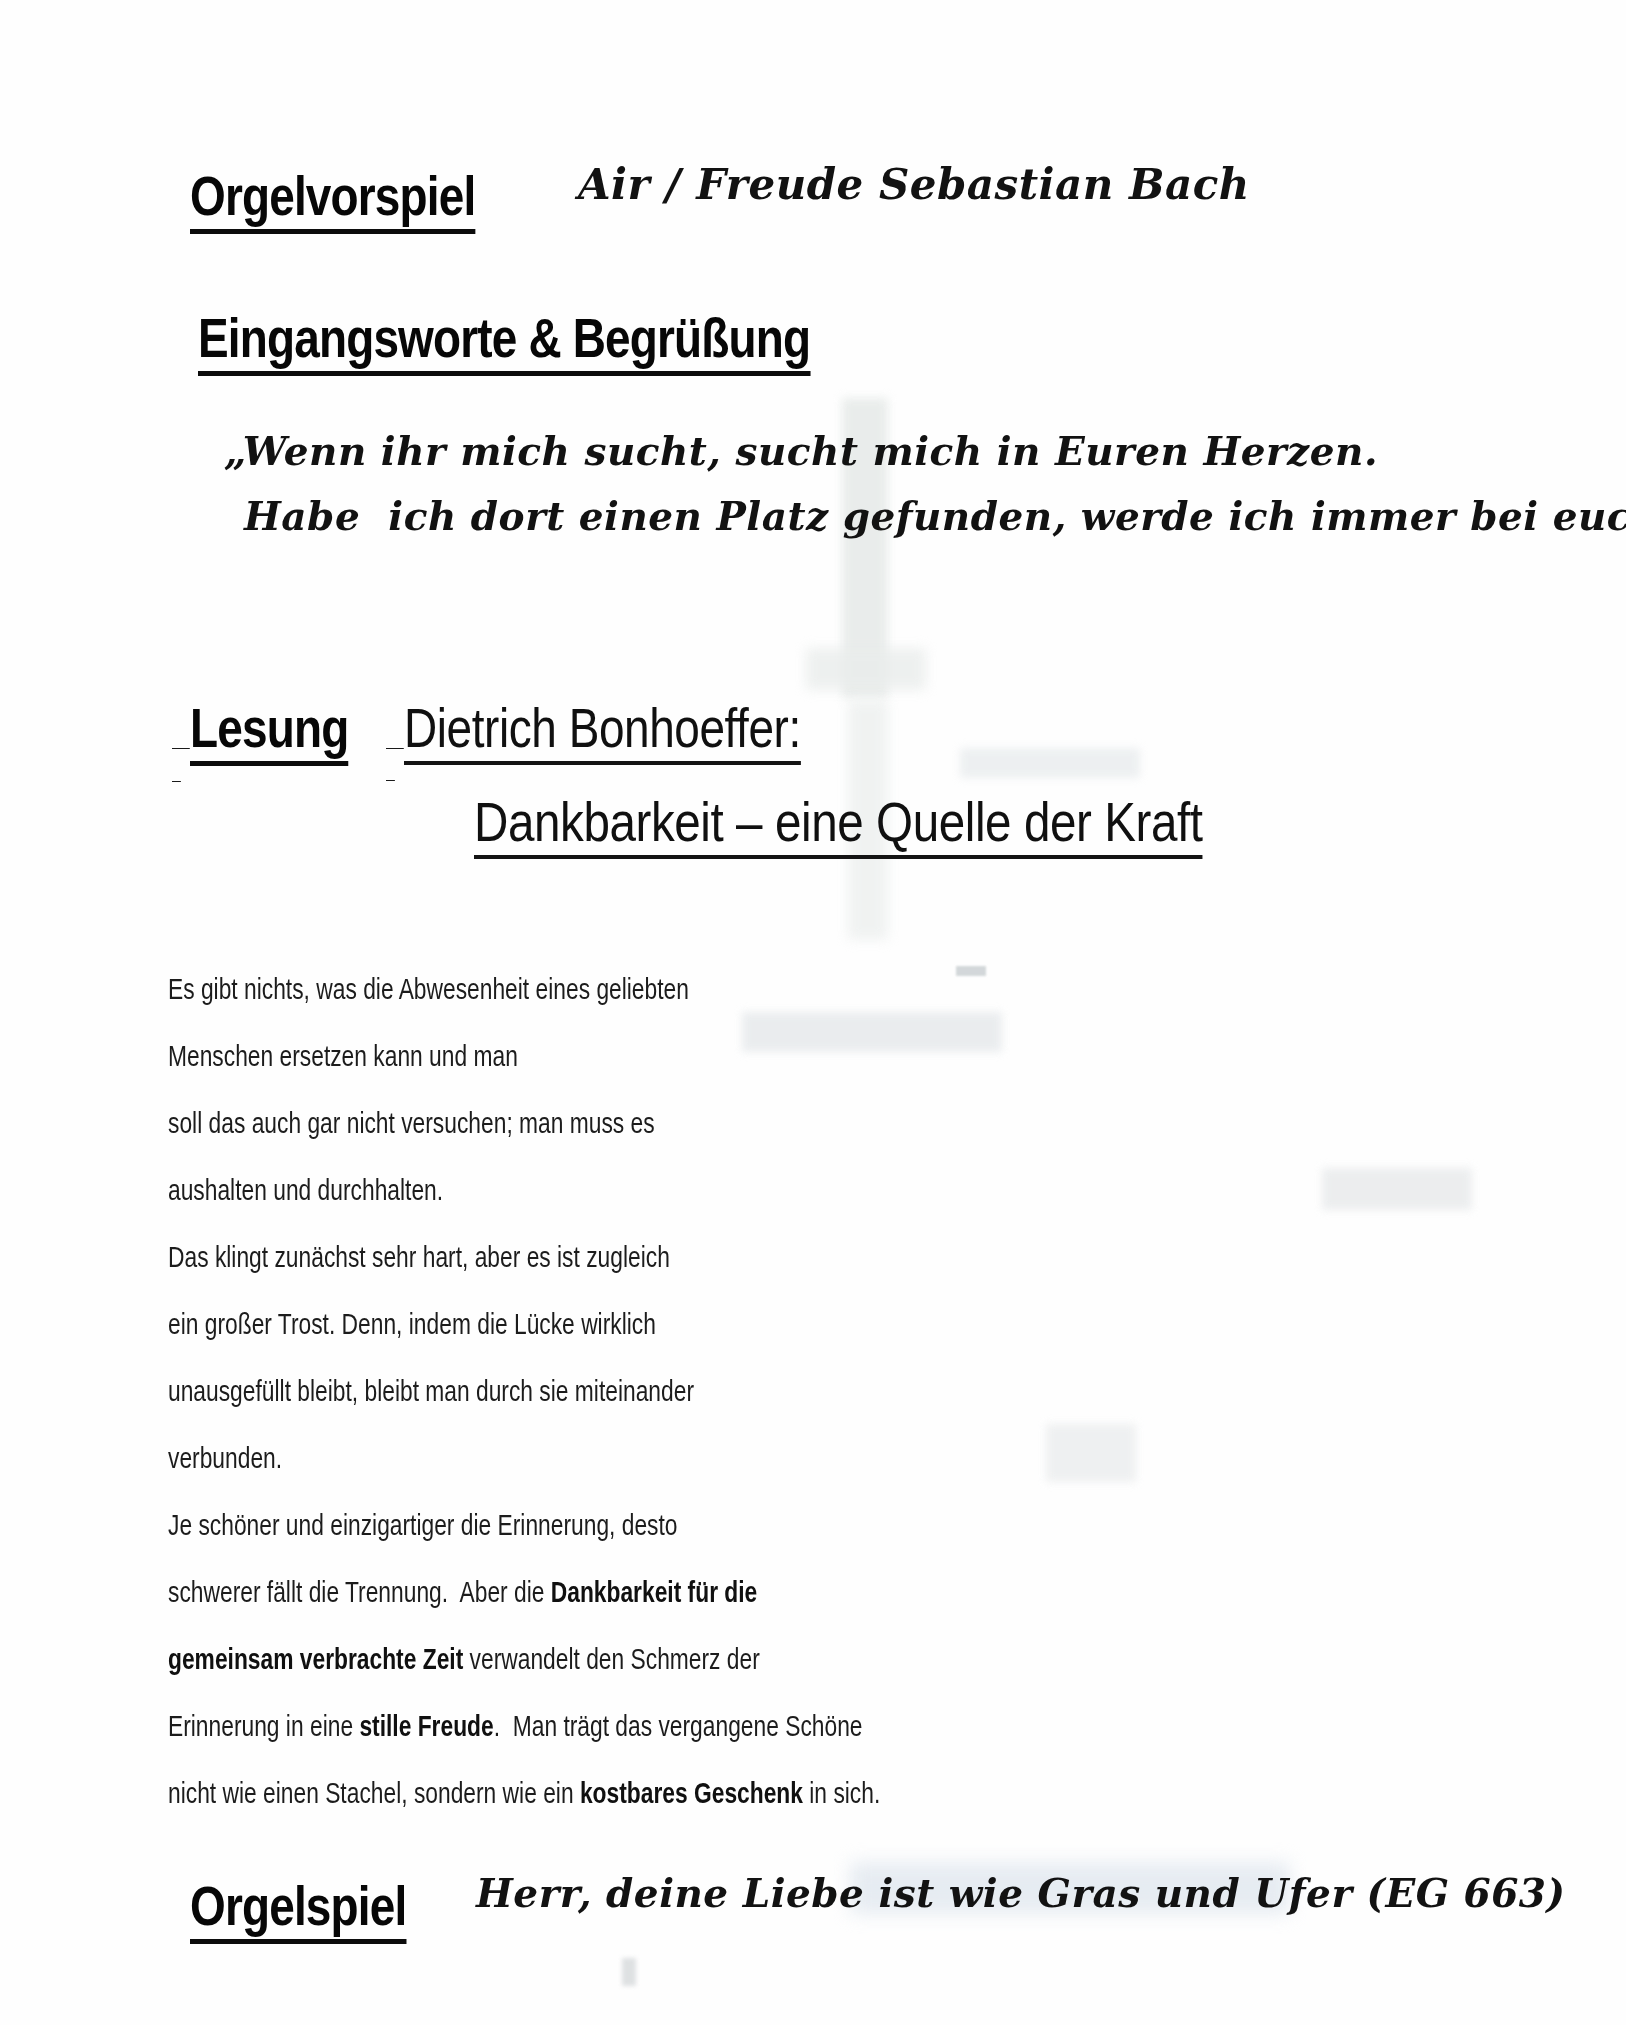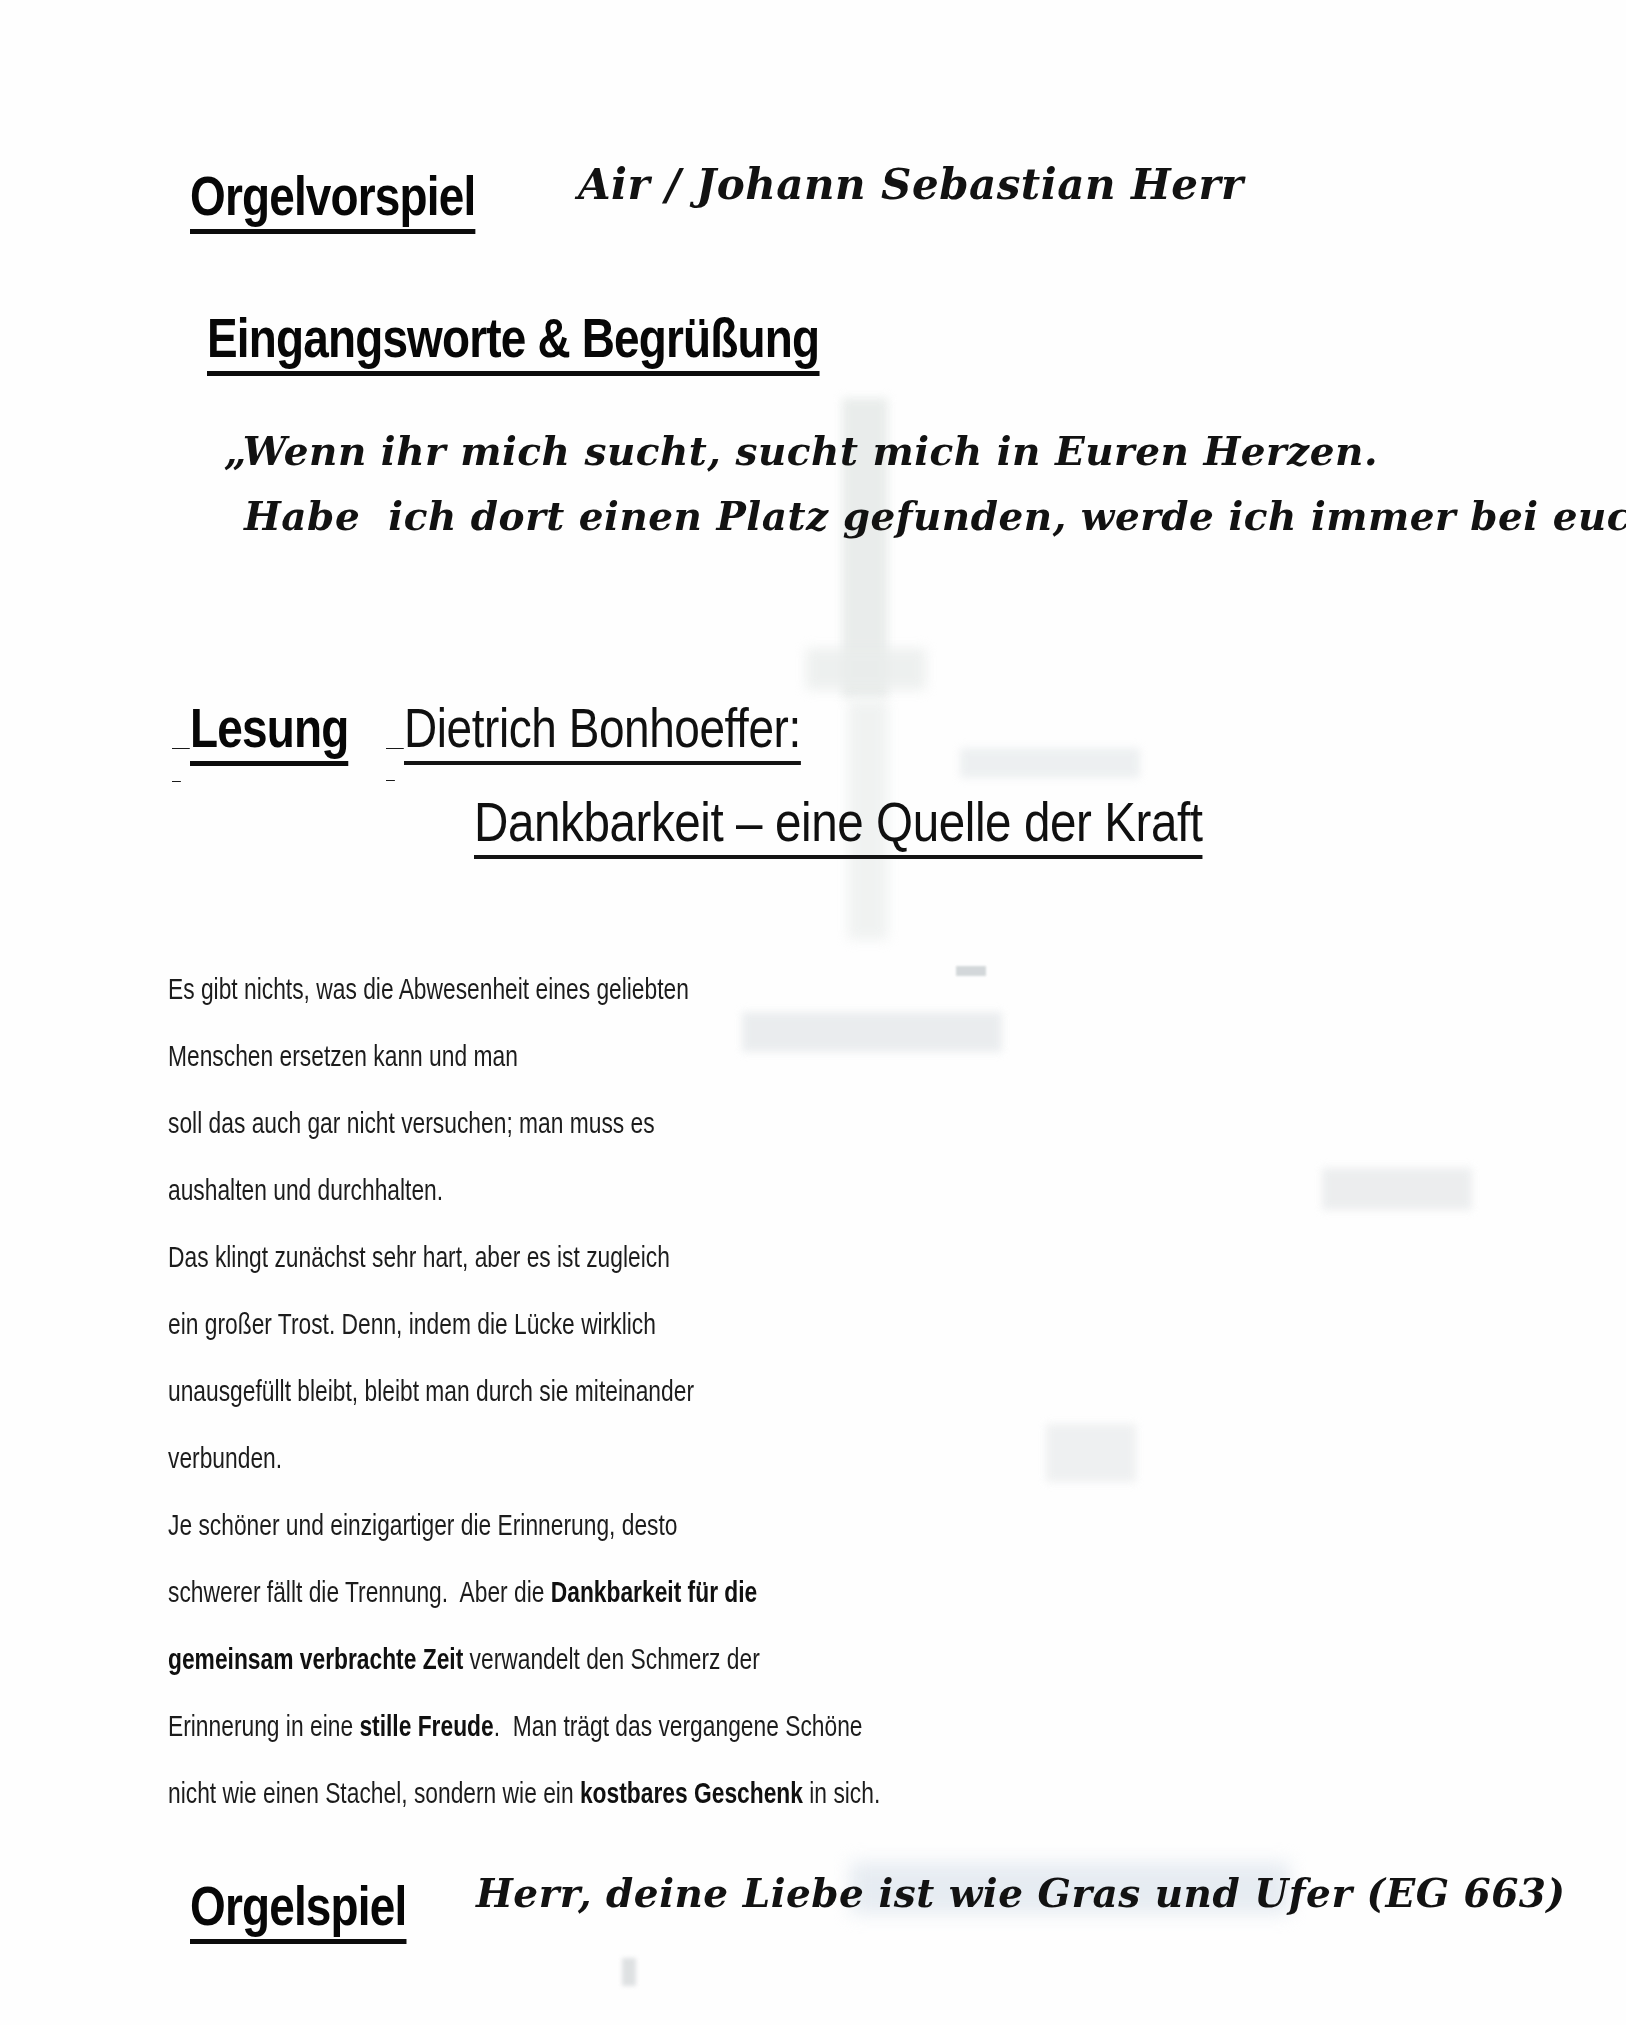--- a/index.html
+++ b/index.html
@@ -89,23 +89,23 @@
   <div class="artifact" style="left:956px; top:966px; width:30px; height:10px; background:#ccd1d4; filter:blur(1px); opacity:.85;"></div>
   <div class="artifact" style="left:742px; top:1012px; width:260px; height:40px; background:#e7eaec; filter:blur(4px); opacity:.85;"></div>
   <div class="artifact" style="left:1322px; top:1168px; width:150px; height:42px; background:#e9ebec; filter:blur(4px); opacity:.85;"></div>
   <div class="artifact" style="left:1046px; top:1424px; width:90px; height:58px; background:#eceeef; filter:blur(4px); opacity:.85;"></div>
   <div class="artifact" style="left:850px; top:1862px; width:440px; height:52px; background:#dfe6ee; filter:blur(9px); opacity:.75;"></div>
   <div class="artifact" style="left:622px; top:1958px; width:14px; height:28px; background:#d7dadc; filter:blur(2px); opacity:.8;"></div>
 
   <div class="abs" style="left:172px; top:150px;">
     <span class="h u cond">Orgelvorspiel</span>
   </div>
-  <div class="abs script" style="left:578px; top:164px; font-size:42px;">Air / Johann Sebastian Herr</div>
+  <div class="abs script" style="left:578px; top:164px; font-size:42px;">Air / Freude Sebastian Bach</div>
 
-  <div class="abs" style="left:189px; top:292px;">
+  <div class="abs" style="left:180px; top:292px;">
     <span class="h u cond">Eingangsworte &amp; Begrüßung</span>
   </div>
 
   <div class="abs script" style="left:224px; top:432px;">„Wenn ihr mich sucht, sucht mich in Euren Herzen.</div>
   <div class="abs script" style="left:244px; top:497px;">Habe  ich dort einen Platz gefunden, werde ich immer bei euch sein.“</div>
 
   <div class="abs" style="left:172px; top:682px;text-decoration:underline;">
     <span class="h u cond">Lesung</span>
   </div>
   <div class="abs" style="left:386px; top:682px;text-decoration:underline;">

